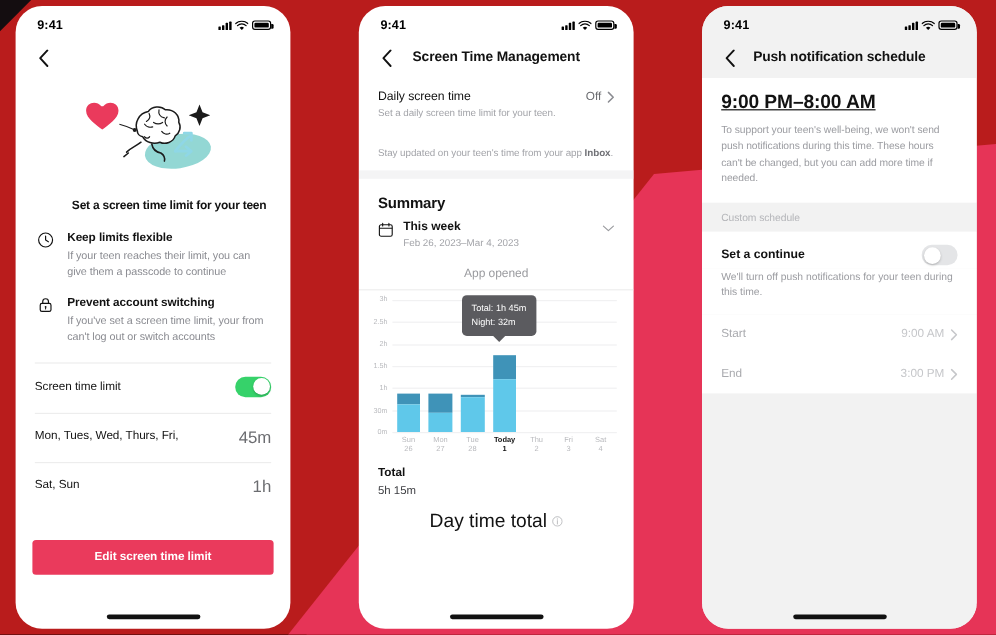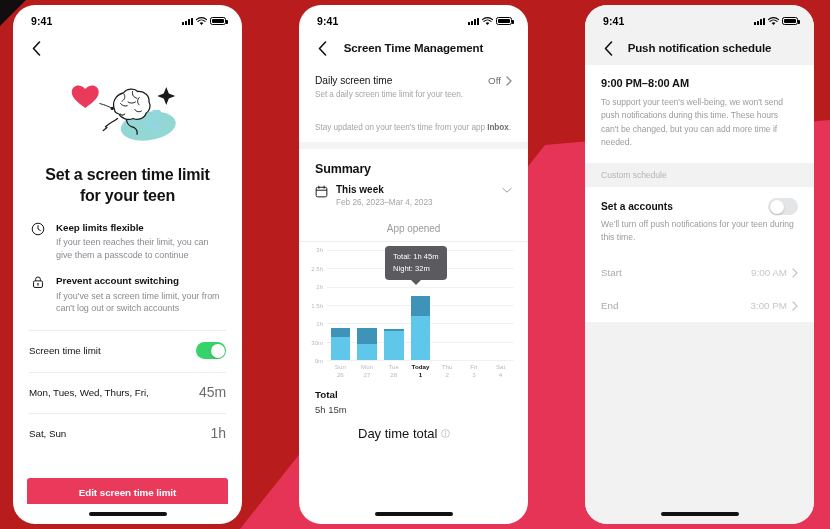--- a/index.html
+++ b/index.html
@@ -98,23 +98,23 @@
   }
 
   .body-scroll { flex: 1 1 auto; overflow: hidden; position: relative; }
 
   
   .hero {
     display: flex; align-items: center; justify-content: center;
     padding: 10px 0 6px 0;
   }
   .s1-title {
-    font-size: 16px;
+    font-size: 10px;
     font-weight: bold;
-    text-align: center;
+    text-align: right;
     line-height: 1.3;
     color: #121212;
     padding: 6px 20px 14px 20px;
     letter-spacing: -0.2px;
   }
   .feature {
     display: flex;
     gap: 9px;
     padding: 0 18px 13px 18px;
   }
@@ -261,25 +261,25 @@
     border-top: 5px solid #5b5b5f;
   }
 
   .total-block { padding: 10px 16px 0 16px; }
   .total-label { font-size: 9.8px; font-weight: bold; color: #121212; }
   .total-value { font-size: 9.5px; color: #3c3d41; margin-top: 4px; }
   .daytime-row {
     display: flex; align-items: center; gap: 4px;
     padding: 11px 16px 0 16px;
   }
-  .daytime-label { font-size: 13px; color: #121212; padding-left: 43px; }
+  .daytime-label { font-size: 16px; color: #121212; padding-left: 43px; }
 
   
   .s3-card { background: #fff; padding: 12px 16px 14px 16px; }
-  .s3-time { font-size: 11px; font-weight: bold; color: #121212; letter-spacing:-0.1px; }
+  .s3-time { font-size: 16px; font-weight: bold; color: #121212; letter-spacing:-0.1px;text-decoration:underline; }
   .s3-desc { font-size: 8.6px; color: #9b9ca1; line-height: 1.55; margin-top: 7px; letter-spacing:-0.05px; }
   .s3-section-label {
     background: #f2f2f2; padding: 7px 16px;
     font-size: 8.6px; color: #b4b5b9; letter-spacing:-0.05px;
   }
   .s3-row {
     background: #fff; padding: 11px 16px 3px 16px;
     display: flex; align-items: center; justify-content: space-between;
   }
   .s3-row-title { font-size: 10.2px; font-weight: bold; color: #121212; }
@@ -633,21 +633,21 @@
 
     <div class="body-scroll" style="display:flex;flex-direction:column">
       <div class="s3-card">
         <div class="s3-time">9:00 PM–8:00 AM</div>
         <div class="s3-desc">To support your teen's well-being, we won't send push notifications during this time. These hours can't be changed, but you can add more time if needed.</div>
       </div>
 
       <div class="s3-section-label">Custom schedule</div>
 
       <div class="s3-row">
-        <div class="s3-row-title">Set a accounts</div>
+        <div class="s3-row-title">Set a continue</div>
         <div class="toggle off">
             <span class="knob"></span>
           </div>
       </div>
       <div class="s3-row-desc">We'll turn off push notifications for your teen during this time.</div>
 
       <div class="s3-field">
         <div class="s3-field-label">Start</div>
         <div class="s3-field-right">
           <div class="s3-field-val">9:00 AM</div>

